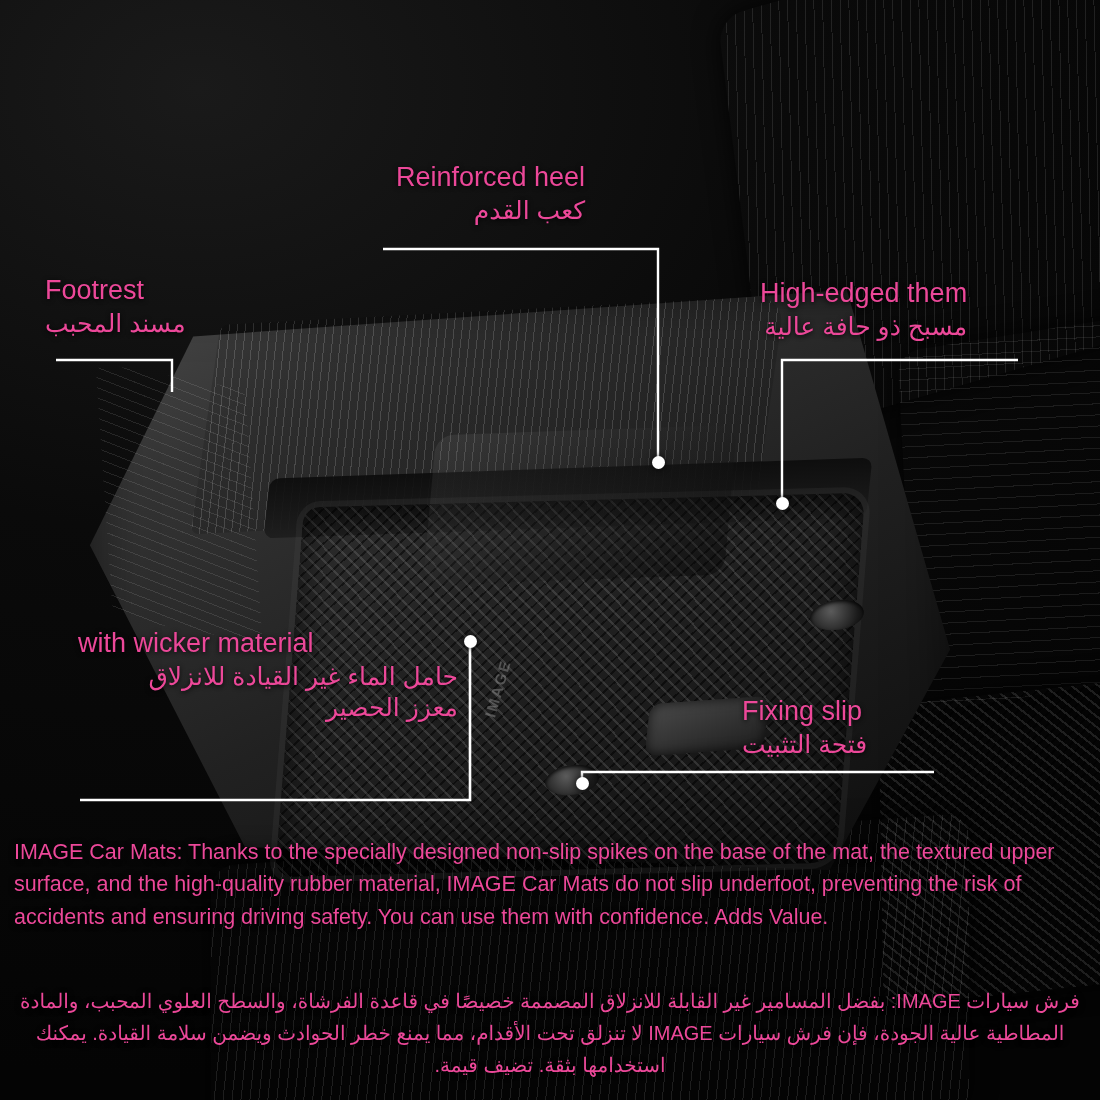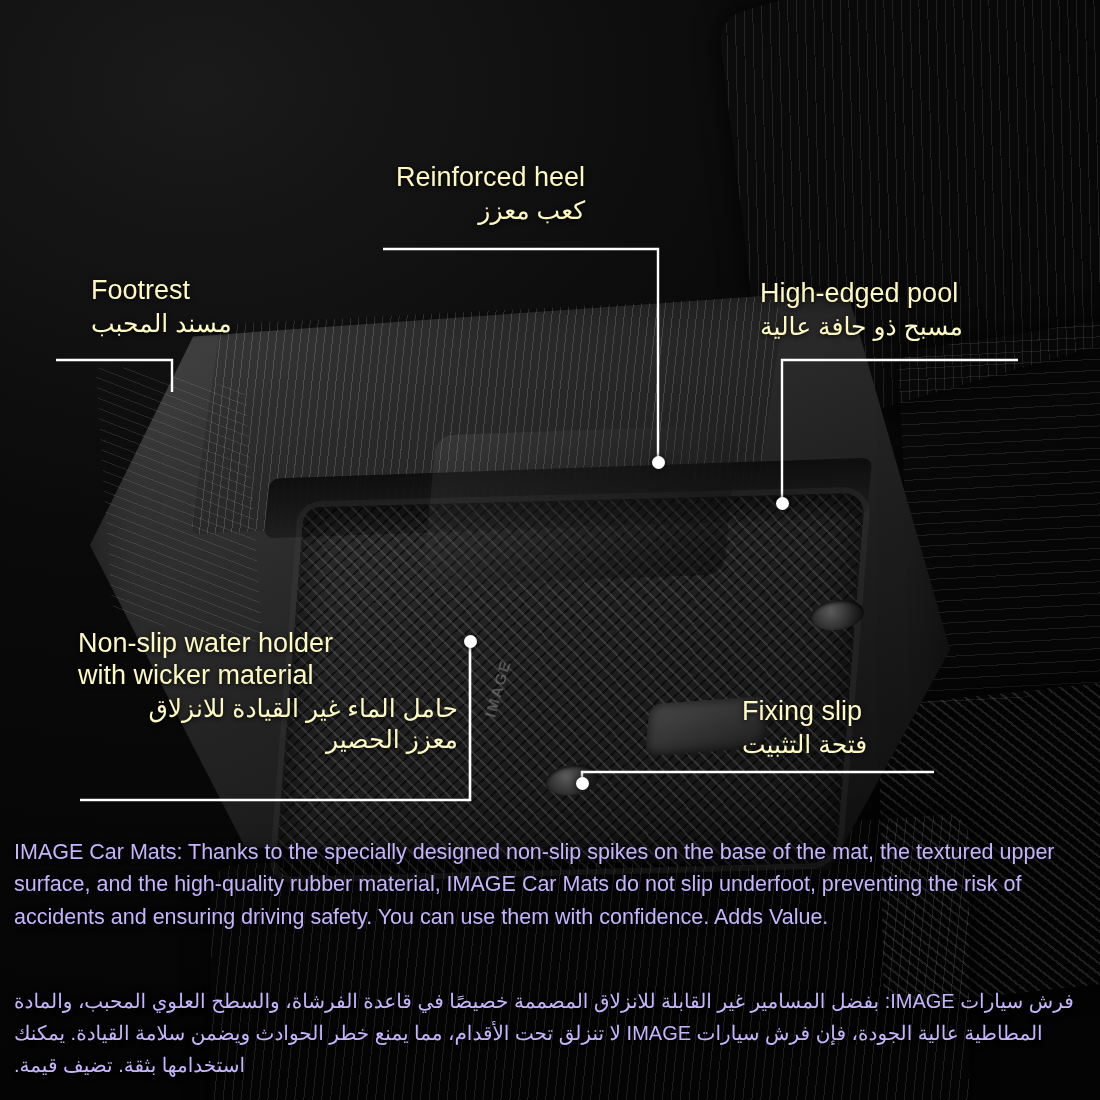--- a/index.html
+++ b/index.html
@@ -148,21 +148,21 @@
     top: 700px; left: 648px; width: 118px; height: 52px;
     transform: skewX(-10deg) rotate(-4deg);
     background: linear-gradient(160deg, #4a4a4a, #1e1e1e);
     border-radius: 12px;
     box-shadow: inset 0 0 12px rgba(0,0,0,.7);
   }
 
   
   .annot {
     position: absolute;
-    color: #fef9c3;
+    color: #ec4899;
     line-height: 1.18;
     text-shadow: 0 1px 5px rgba(0,0,0,.9);
     pointer-events: none;
   }
   .annot .en {
     font-size: 27px;
     font-weight: 400;
     white-space: nowrap;
   }
   .annot .ar {
@@ -182,45 +182,45 @@
   .dot {
     position: absolute;
     width: 13px; height: 13px;
     border-radius: 50%;
     background: #fff;
     box-shadow: 0 0 6px rgba(0,0,0,.8);
   }
 
   
   #a-reinforced { top: 162px; left: 396px; }
-  #a-footrest   { top: 275px; left: 45px; margin-left: 46px; }
+  #a-footrest   { top: 275px; left: 45px; }
   #a-pool       { top: 278px; left: 760px; }
   #a-nonslip    { top: 628px; left: 78px; width: 380px; }
   #a-fixing     { top: 696px; left: 742px; }
 
   
   .desc {
     position: absolute;
     left: 14px;
     width: 1072px;
-    color: #c4b5fd;
+    color: #ec4899;
     text-shadow: 0 1px 6px rgba(0,0,0,.95);
   }
   #desc-en {
     top: 836px;
     font-size: 21.5px;
     line-height: 1.5;
     text-align: left;
   }
   #desc-ar {
     top: 985px;
     font-size: 20px;
     line-height: 1.6;
     direction: rtl;
-    text-align: left;
+    text-align: center;
   }
 </style>
 </head>
 <body>
 
 <div id="stage">
 
   <div class="photo">
 
     <div class="matte mat-tr ribs-v"></div>
@@ -258,35 +258,34 @@
     </svg>
   </div>
 
   <div class="dot" style="top:456px; left:652px;"></div>
   <div class="dot" style="top:497px; left:776px;"></div>
   <div class="dot" style="top:635px; left:464px;"></div>
   <div class="dot" style="top:777px; left:576px;"></div>
 
   <div class="annot ta-left" id="a-reinforced">
     <div class="en">Reinforced heel</div>
-    <div class="ar ta-right">كعب معزز</div>
+    <div class="ar ta-right">كعب القدم</div>
   </div>
 
   <div class="annot ta-left" id="a-footrest">
     <div class="en">Footrest</div>
     <div class="ar ta-right">مسند المحبب</div>
   </div>
 
   <div class="annot ta-left" id="a-pool">
-    <div class="en">High-edged pool</div>
+    <div class="en">High-edged them</div>
     <div class="ar ta-right">مسبح ذو حافة عالية</div>
   </div>
 
   <div class="annot ta-left" id="a-nonslip">
-    <div class="en">Non-slip water holder</div>
     <div class="en">with wicker material</div>
     <div class="ar ta-right">حامل الماء غير القيادة للانزلاق</div>
     <div class="ar ta-right">معزز الحصير</div>
   </div>
 
   <div class="annot ta-left" id="a-fixing">
     <div class="en">Fixing slip</div>
     <div class="ar ta-right">فتحة التثبيت</div>
   </div>
 

